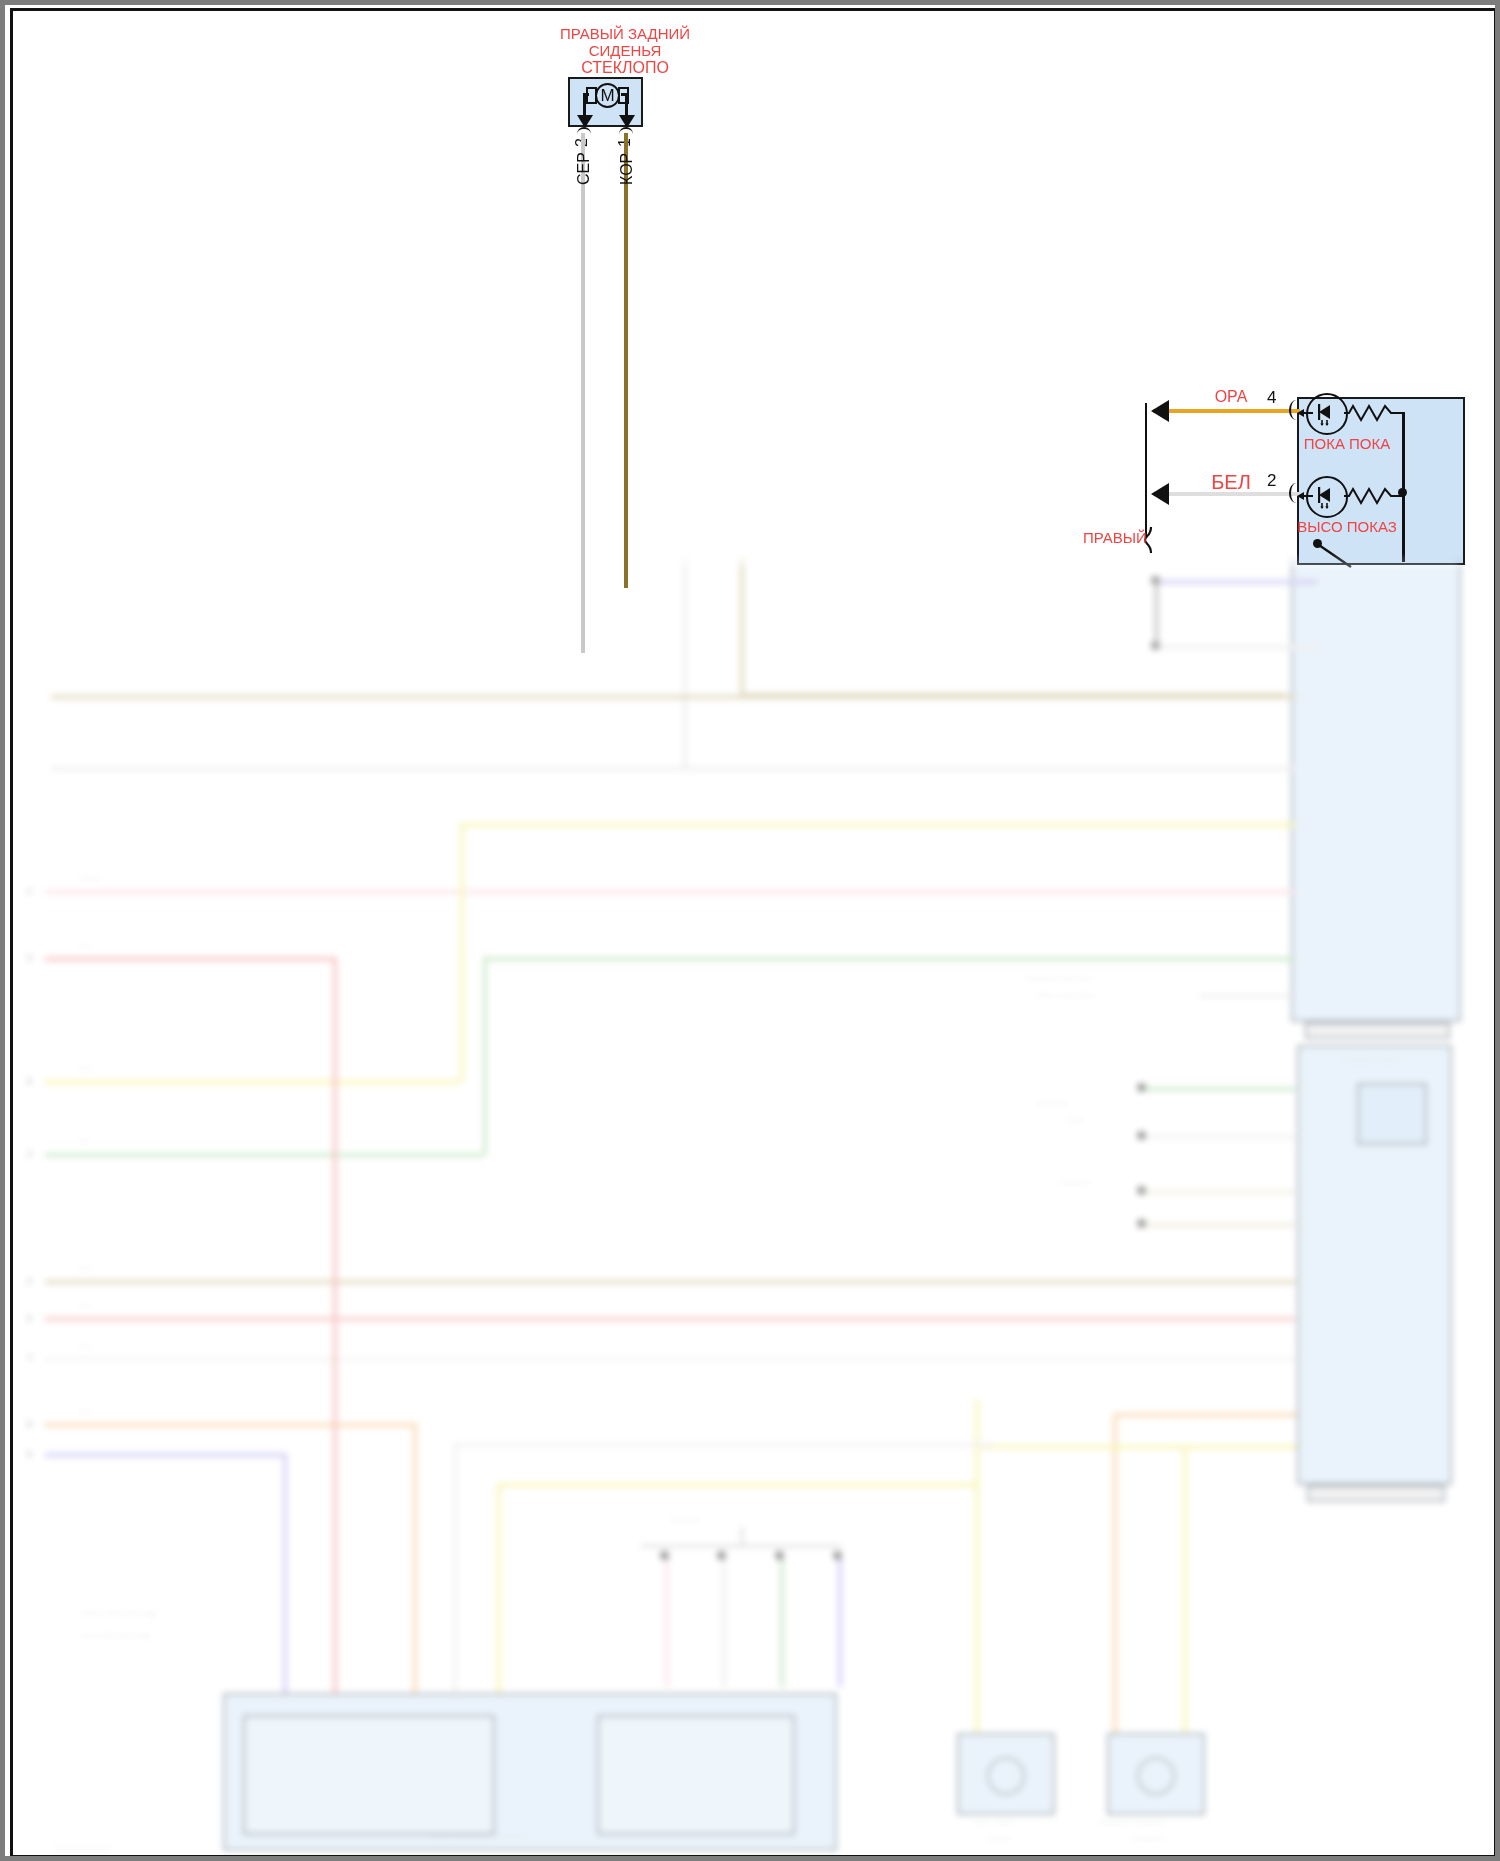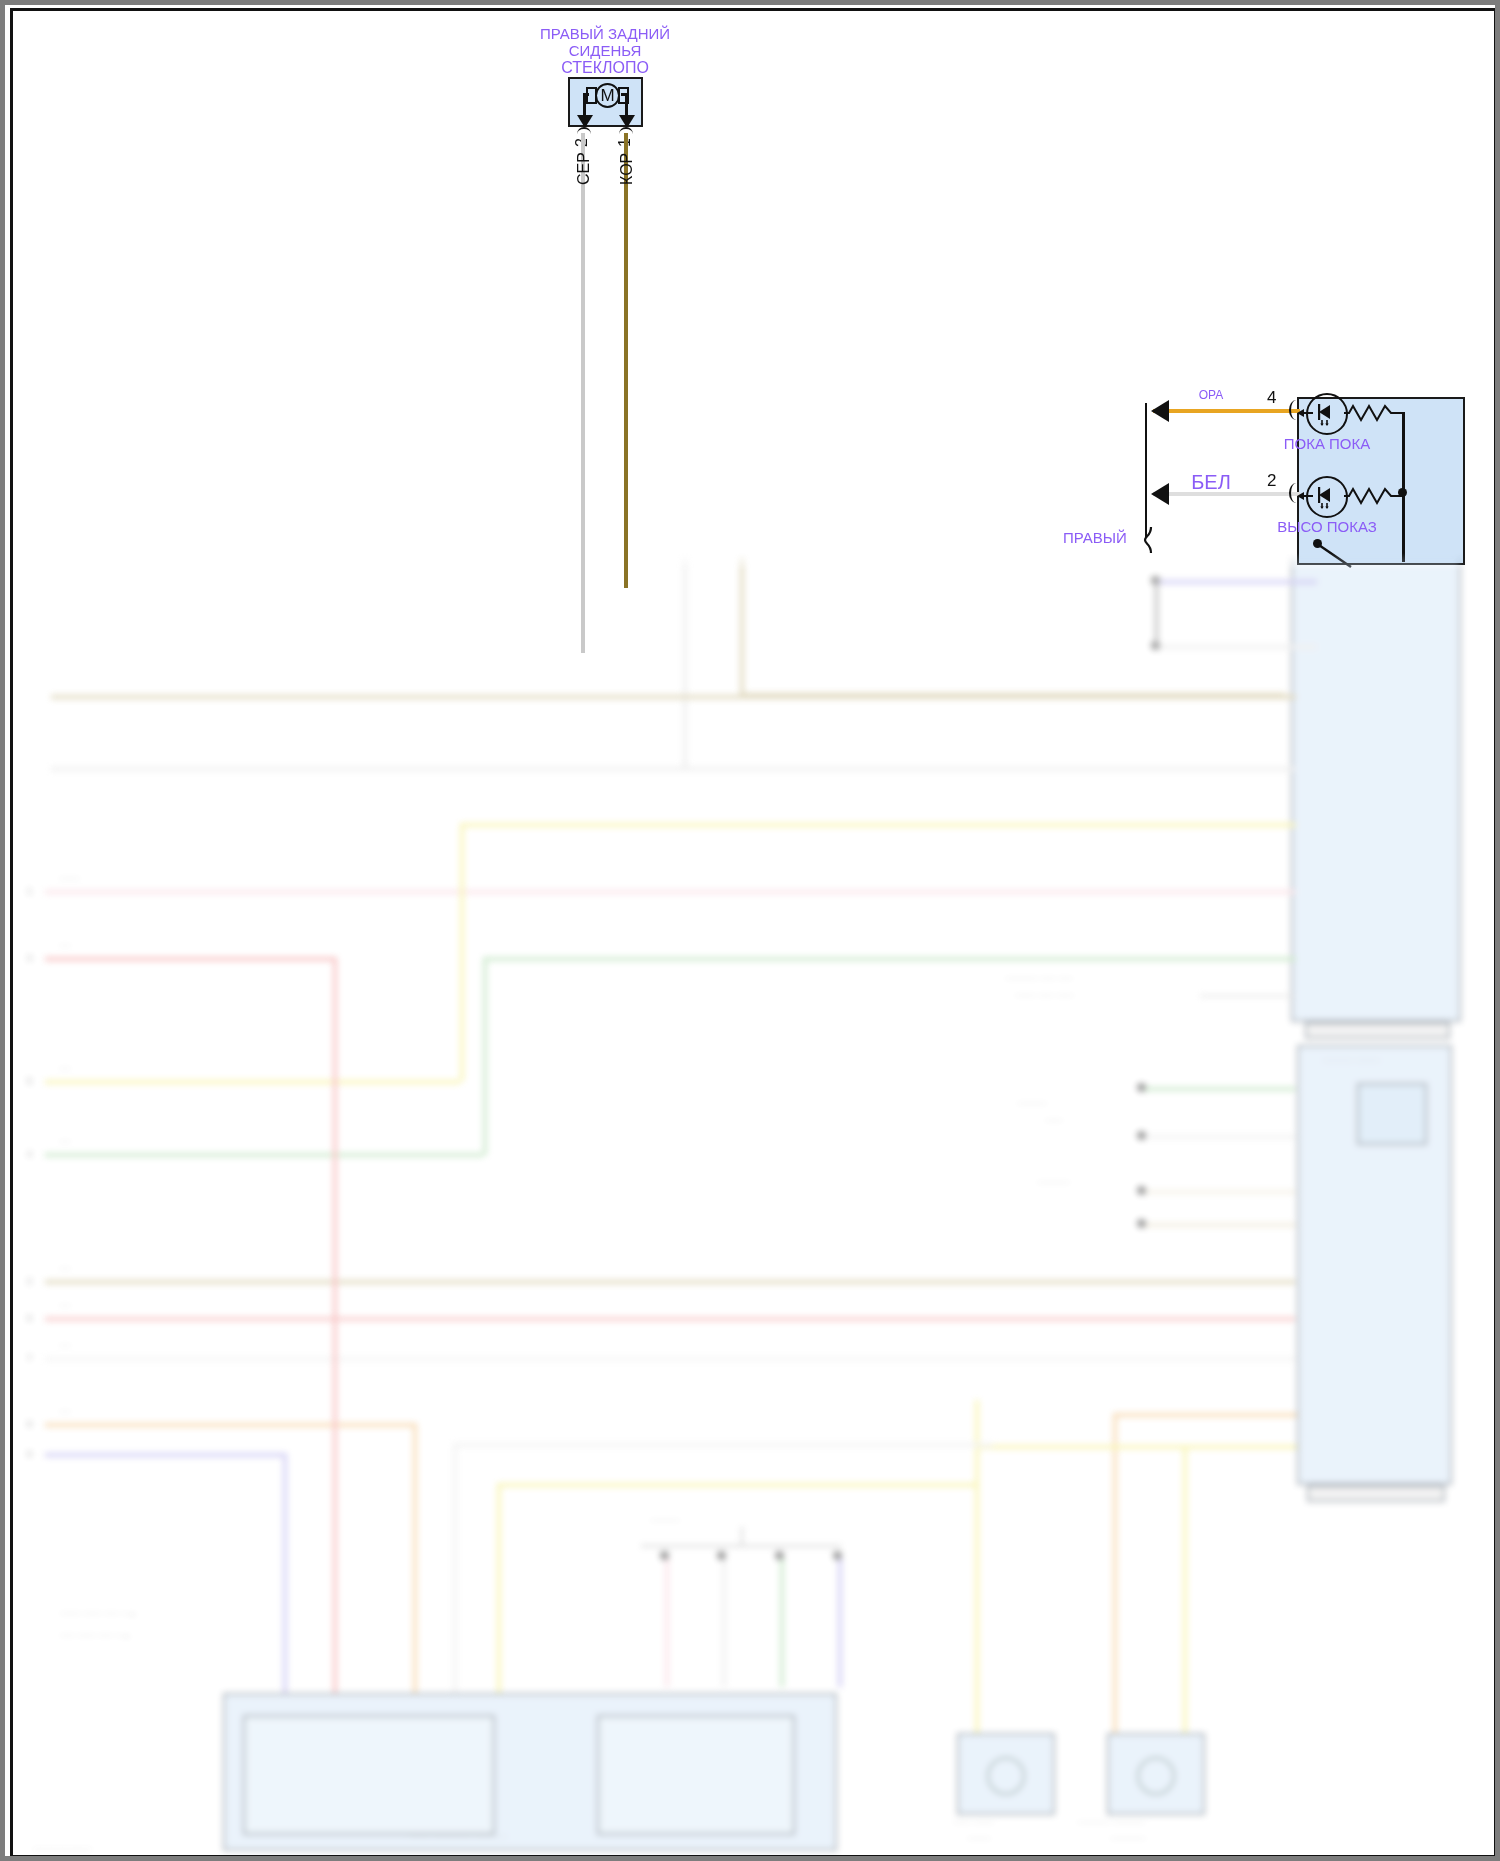--- a/index.html
+++ b/index.html
@@ -23,21 +23,21 @@
     z-index:40;
   }
   .modbox{
     position:absolute;box-sizing:border-box;
     background:#cfe3f7;border:2px solid #1a1a1a;
   }
   .wire{position:absolute;}
   .wire.h{height:4px;}
   .wire.v{width:4px;}
   .thin{background:#222;}
-  .lbl{position:absolute;white-space:nowrap;color:#8b5cf6;}
+  .lbl{position:absolute;white-space:nowrap;color:#ef4444;margin-left:20px;}
   .lbl.c{transform:translateX(-50%);}
   .vtext{position:absolute;white-space:nowrap;color:#111;
          transform-origin:0 0;transform:rotate(-90deg);}
   .pin{position:absolute;font-size:17px;color:#111;}
   .dot{position:absolute;width:9px;height:9px;border-radius:50%;background:#111;}
 
   
   .arrow-l{
     position:absolute;width:0;height:0;
     border-top:11px solid transparent;
@@ -138,21 +138,21 @@
       <div class="vtext" style="left:570px;top:180px;font-size:16px;">СЕР</div>
       <div class="vtext" style="left:613px;top:180px;font-size:16px;">КОР</div>
     </div>
 
     <div>
 
       <div class="modbox" style="left:1292px;top:392px;width:168px;height:168px;"></div>
 
       <div class="wire h" style="left:1148px;top:404px;width:147px;background:#e8a522;"></div>
       <div class="arrow-l" style="left:1146px;top:395px;"></div>
-      <div class="lbl c" style="left:1206px;top:383px;font-size:12px;">ОРА</div>
+      <div class="lbl c" style="left:1206px;top:383px;font-size:16px;">ОРА</div>
       <div class="pin" style="left:1262px;top:383px;">4</div>
       <div class="conn" style="left:1284px;top:395px;height:20px;"></div>
 
       <div class="led" style="left:1301px;top:388px;width:38px;height:38px;"></div>
       <svg style="position:absolute;left:1306px;top:393px;width:28px;height:28px;" viewBox="0 0 28 28">
         <polygon points="19,7 19,21 8,14" fill="#111"></polygon>
         <rect x="7" y="6" width="2.2" height="16" fill="#111"></rect>
         <line x1="11" y1="22" x2="11" y2="27" stroke="#111" stroke-width="1.6"></line>
         <polygon points="9.3,25.5 12.7,25.5 11,28" fill="#111"></polygon>
         <line x1="16" y1="22" x2="16" y2="27" stroke="#111" stroke-width="1.6"></line>

